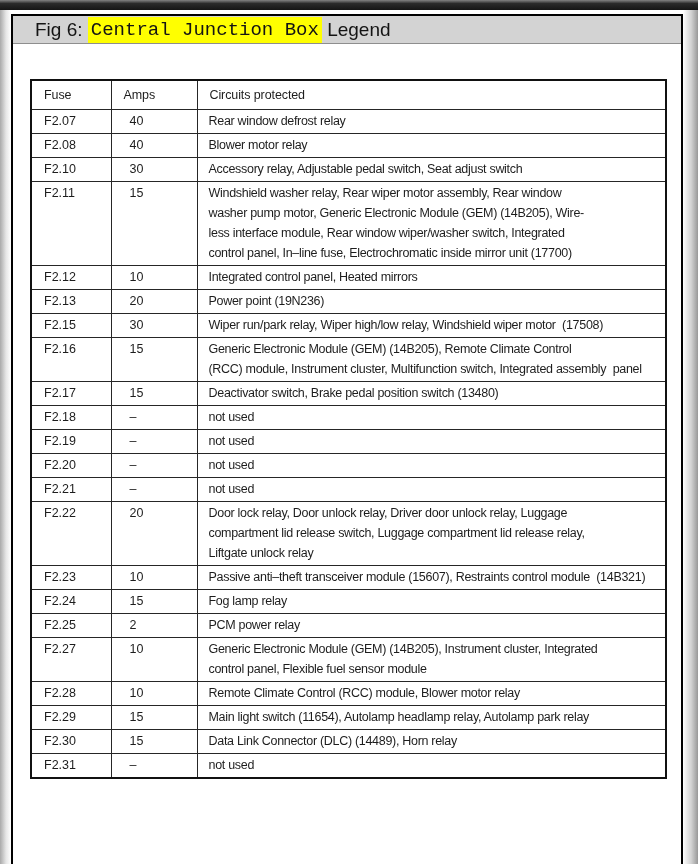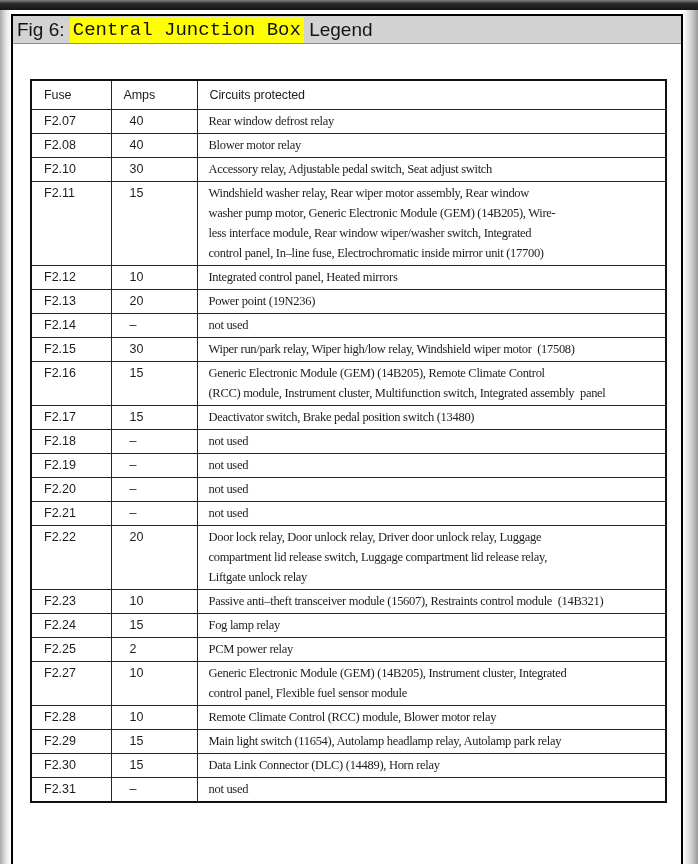--- a/index.html
+++ b/index.html
@@ -25,21 +25,21 @@
   .page {
     position: absolute; left: 11px; top: 14px; width: 672px; height: 860px;
     background: #ffffff;
     border: 2px solid #000000;
   }
   .titlebar {
     height: 28px;
     background: #d3d3d3;
     border-bottom: 1px solid #8e8e8e;
     display: flex; align-items: center;
-    padding-left: 4px;
+    padding-left: 22px;
     font-size: 19px;
     color: #141414;
     white-space: pre;
   }
   .title-highlight {
     background: #ffff00;
     padding: 2px 3px;
     font-family: Liberation Mono, monospace;
   }
   .fuse-table {
@@ -63,21 +63,21 @@
     font-weight: normal;
     line-height: 18px;
     padding: 5px 4px 5px 12px;
     letter-spacing: -0.1px;
   }
   .col-fuse  { width: 80px; }
   .col-amps  { width: 86px; }
   .col-circ  { width: 469px; }
   td.cell-fuse { padding: 1px 4px 2px 12px; }
   td.cell-amps { padding: 1px 4px 2px 18px; margin-top: 36px; }
-  td.cell-circ { padding: 1px 2px 2px 11px; letter-spacing: -0.3px; font-family: Liberation Serif, serif; }
+  td.cell-circ { padding: 1px 2px 2px 11px; letter-spacing: -0.3px; }
 </style>
 </head>
 <body>
 
 <div class="topbar"></div>
 <div class="edge-shade-left"></div>
 <div class="edge-shade-right"></div>
 
 <div class="page">
 
@@ -129,25 +129,20 @@
     <td class="cell-amps">10</td>
     <td class="cell-circ">Integrated control panel, Heated mirrors</td>
   </tr>
 
   <tr>
     <td class="cell-fuse">F2.13</td>
     <td class="cell-amps">20</td>
     <td class="cell-circ">Power point (19N236)</td>
   </tr>
 
-  <tr>
-    <td class="cell-fuse">F2.14</td>
-    <td class="cell-amps">–</td>
-    <td class="cell-circ">not used</td>
-  </tr>
 
   <tr>
     <td class="cell-fuse">F2.15</td>
     <td class="cell-amps">30</td>
     <td class="cell-circ">Wiper run/park relay, Wiper high/low relay, Windshield wiper motor  (17508)</td>
   </tr>
 
   <tr>
     <td class="cell-fuse">F2.16</td>
     <td class="cell-amps">15</td>

